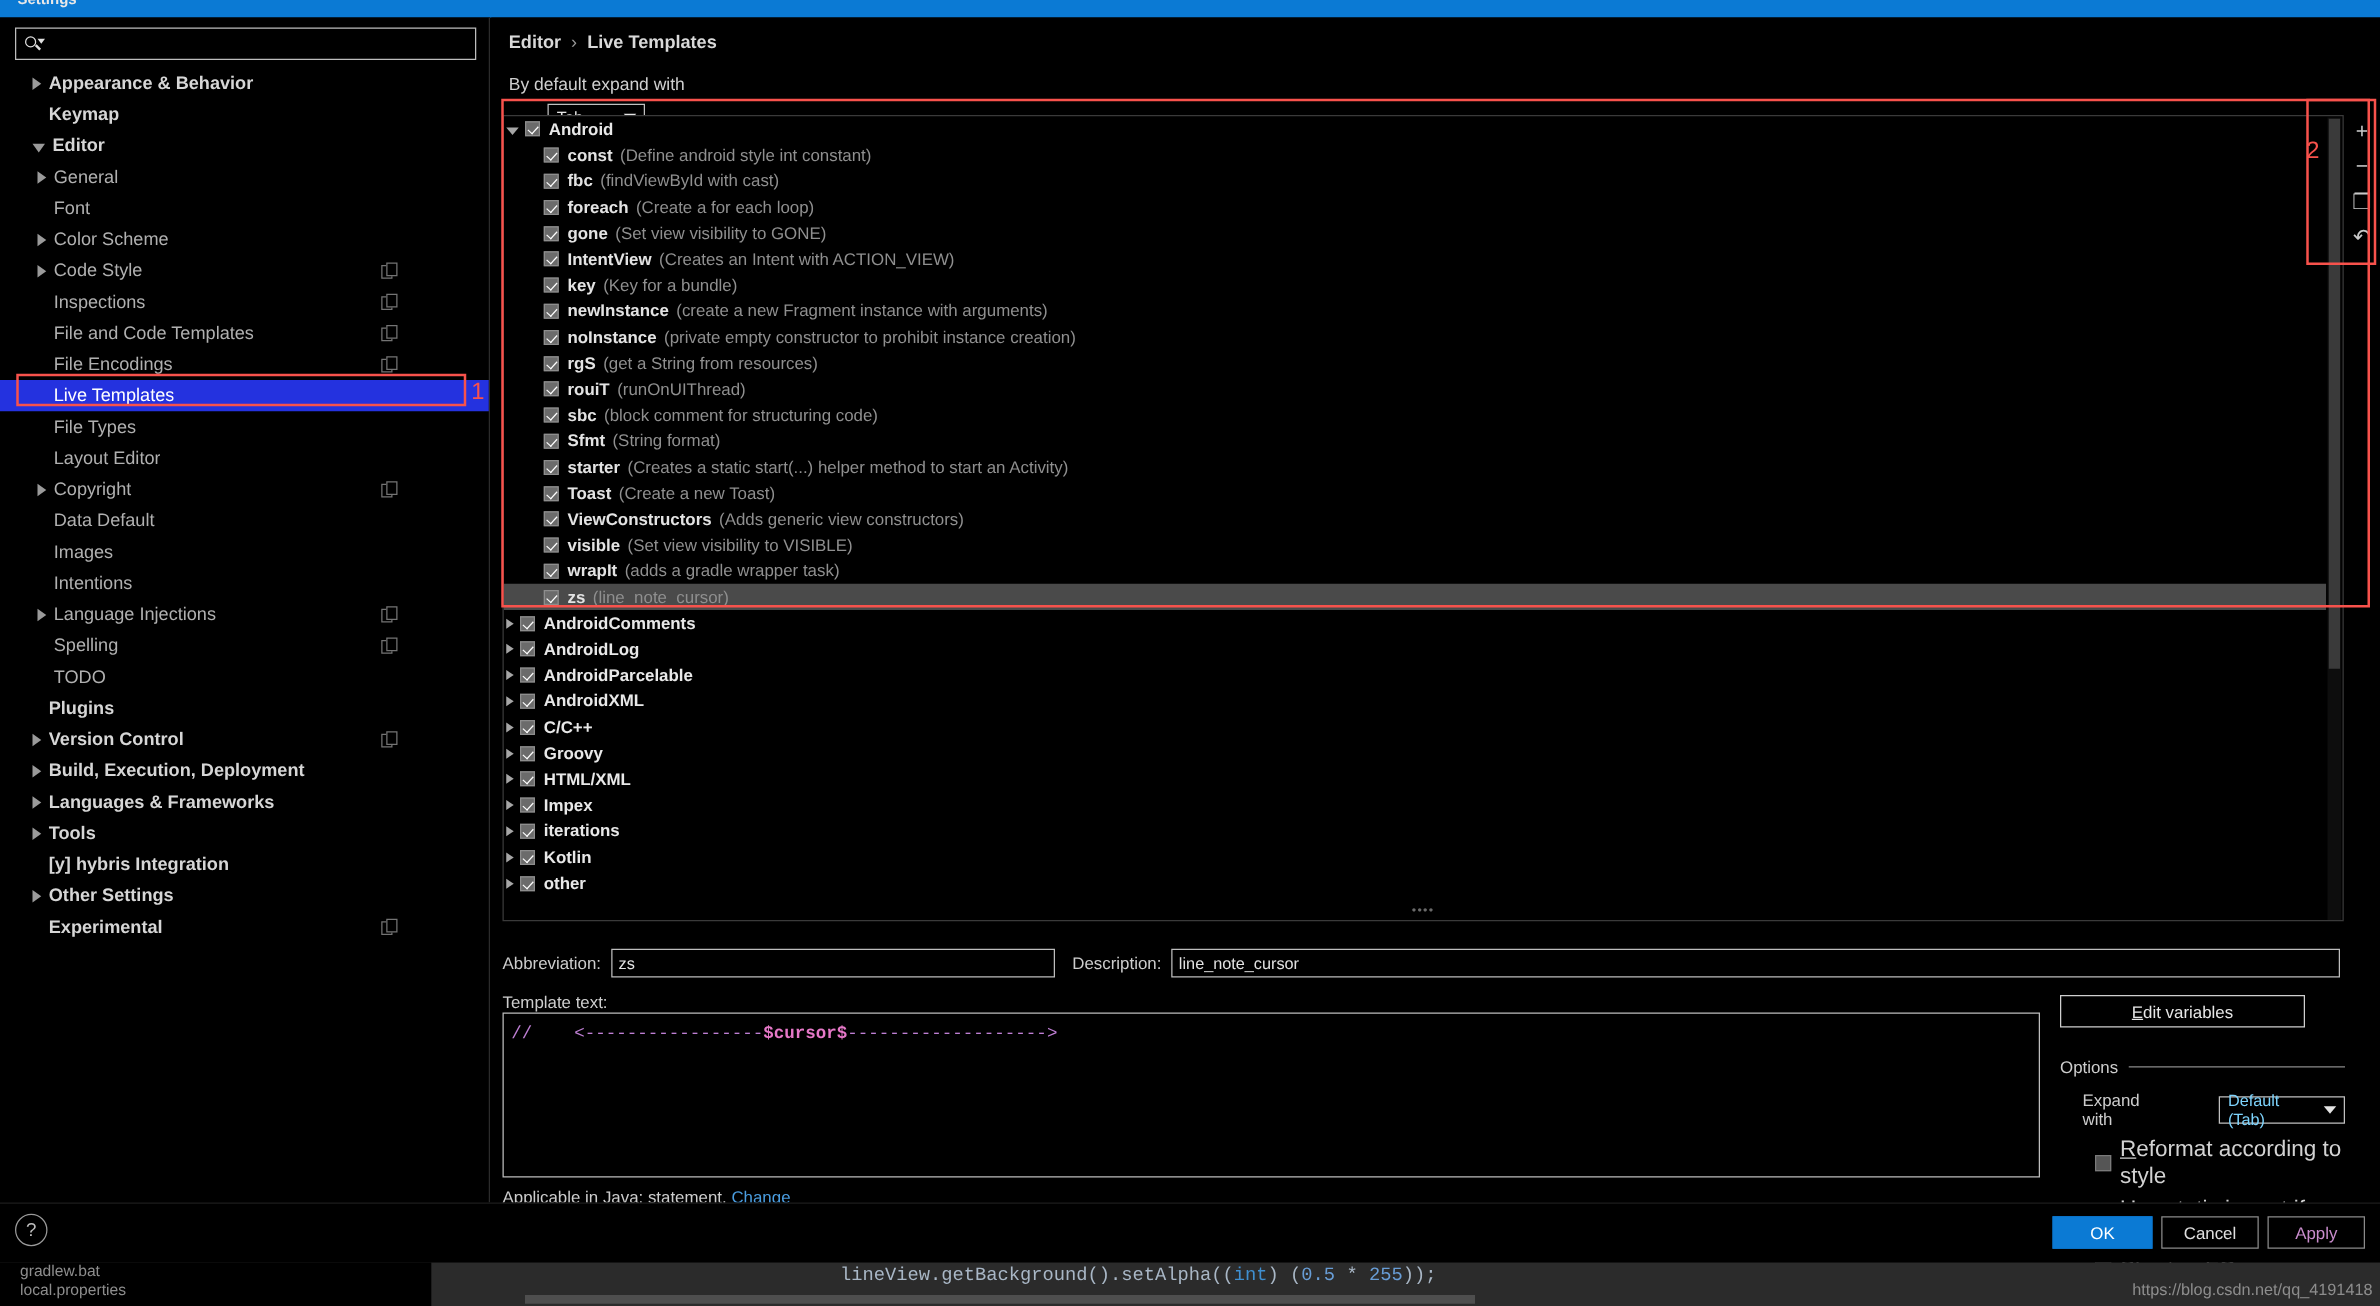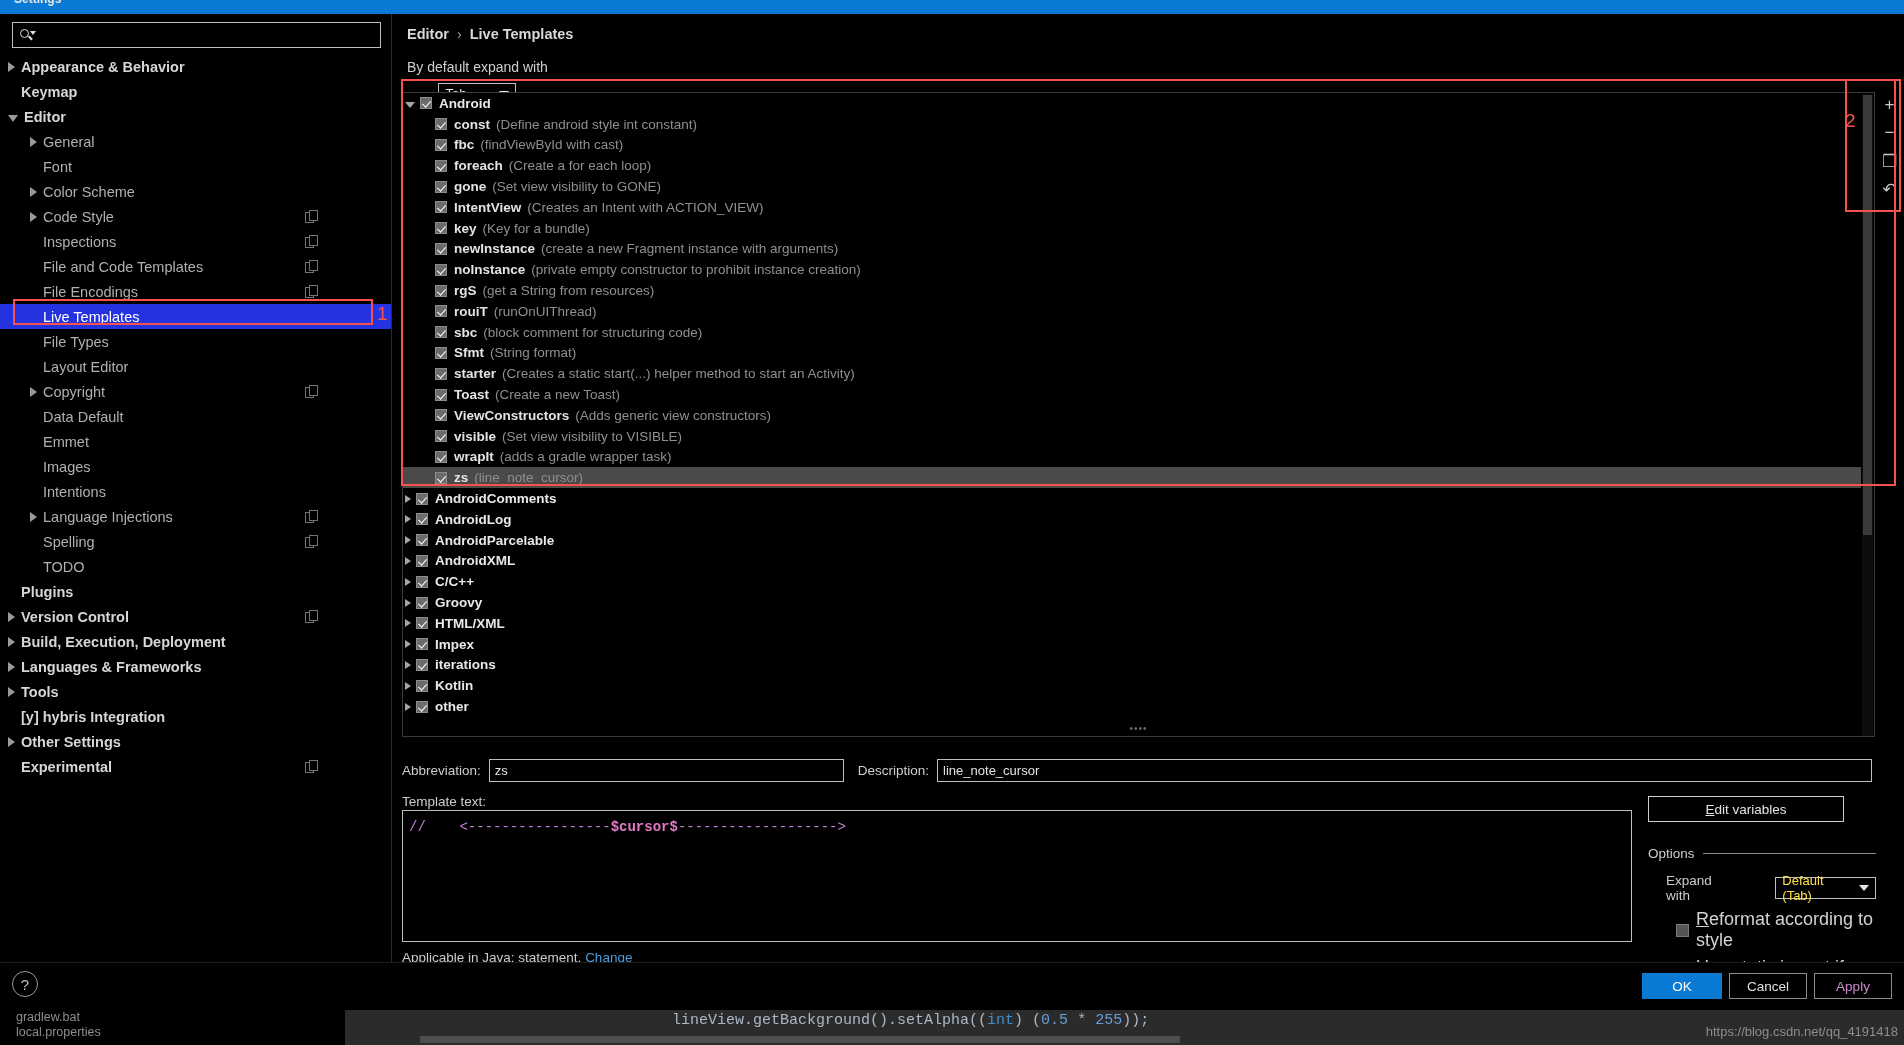--- a/index.html
+++ b/index.html
@@ -80,21 +80,21 @@
     border-left: 5px solid transparent;
     border-right: 5px solid transparent;
     border-top: 7px solid #9a9a9a;
     border-bottom: none;
     margin-top: 3px;
   }
   .tree-row .arrow.none {
     border: none; width: 7px; height: 10px; margin-right: 6px;
   }
   .tree-row .lbl { overflow: hidden; text-overflow: ellipsis; }
-  .tree-row.lvl0 { padding-left: 8px; }
+  .tree-row.lvl0 { padding-left: 26px; }
   .tree-row.lvl0 .lbl { color: #d6d6d6; font-weight: bold; }
   .tree-row.lvl1 { padding-left: 30px; }
   .tree-row.lvl1 .lbl { color: #b0b0b0; font-weight: normal; }
   .tree-row.selected { background: #2432df; }
   .tree-row.selected .lbl { color: #ffffff; }
   .tree-row .copy-icon {
     position: absolute; right: 74px; top: 6px;
     width: 12px; height: 13px;
     opacity: .75;
   }
@@ -273,21 +273,21 @@
     margin-top: 24px; display: flex; align-items: center; gap: 8px;
     color: #cdcdcd; font-size: 13.5px;
   }
   .opt-header .line { flex: 1 1 auto; height: 1px; background: #8a8a8a; }
   .opt-expand {
     margin-top: 12px; display: flex; align-items: center; gap: 8px;
     color: #cdcdcd; font-size: 13.5px; padding-left: 18px; justify-content: flex-end;
   }
   .combo2 {
     height: 22px; width: 118px;
-    border: 1px solid #c0c0c0; background: #000; color: #fde047;
+    border: 1px solid #c0c0c0; background: #000; color: #7dd3fc;
     font-size: 13px; display: flex; align-items: center; padding: 0 6px; margin-left: 40px;
   }
   .combo2 .cval { flex: 1 1 auto; }
   .combo2 .cdd {
     width: 0; height: 0; margin-left: 8px;
     border-left: 5px solid transparent; border-right: 5px solid transparent;
     border-top: 6px solid #e4e4e4;
   }
   .optcheck {
     display: flex; align-items: center; gap: 7px;
@@ -432,24 +432,20 @@
           <span class="lbl">Layout Editor</span>
         </div>
         <div class="tree-row lvl1">
           <span class="arrow "></span>
           <span class="lbl">Copyright</span>
           <span class="copy-icon"><span class="copy-glyph"></span></span>
         </div>
         <div class="tree-row lvl1">
           <span class="arrow none"></span>
           <span class="lbl">Data Default</span>
-        </div>
-        <div class="tree-row lvl1">
-          <span class="arrow none"></span>
-          <span class="lbl">Emmet</span>
         </div>
         <div class="tree-row lvl1">
           <span class="arrow none"></span>
           <span class="lbl">Images</span>
         </div>
         <div class="tree-row lvl1">
           <span class="arrow none"></span>
           <span class="lbl">Intentions</span>
         </div>
         <div class="tree-row lvl1">

